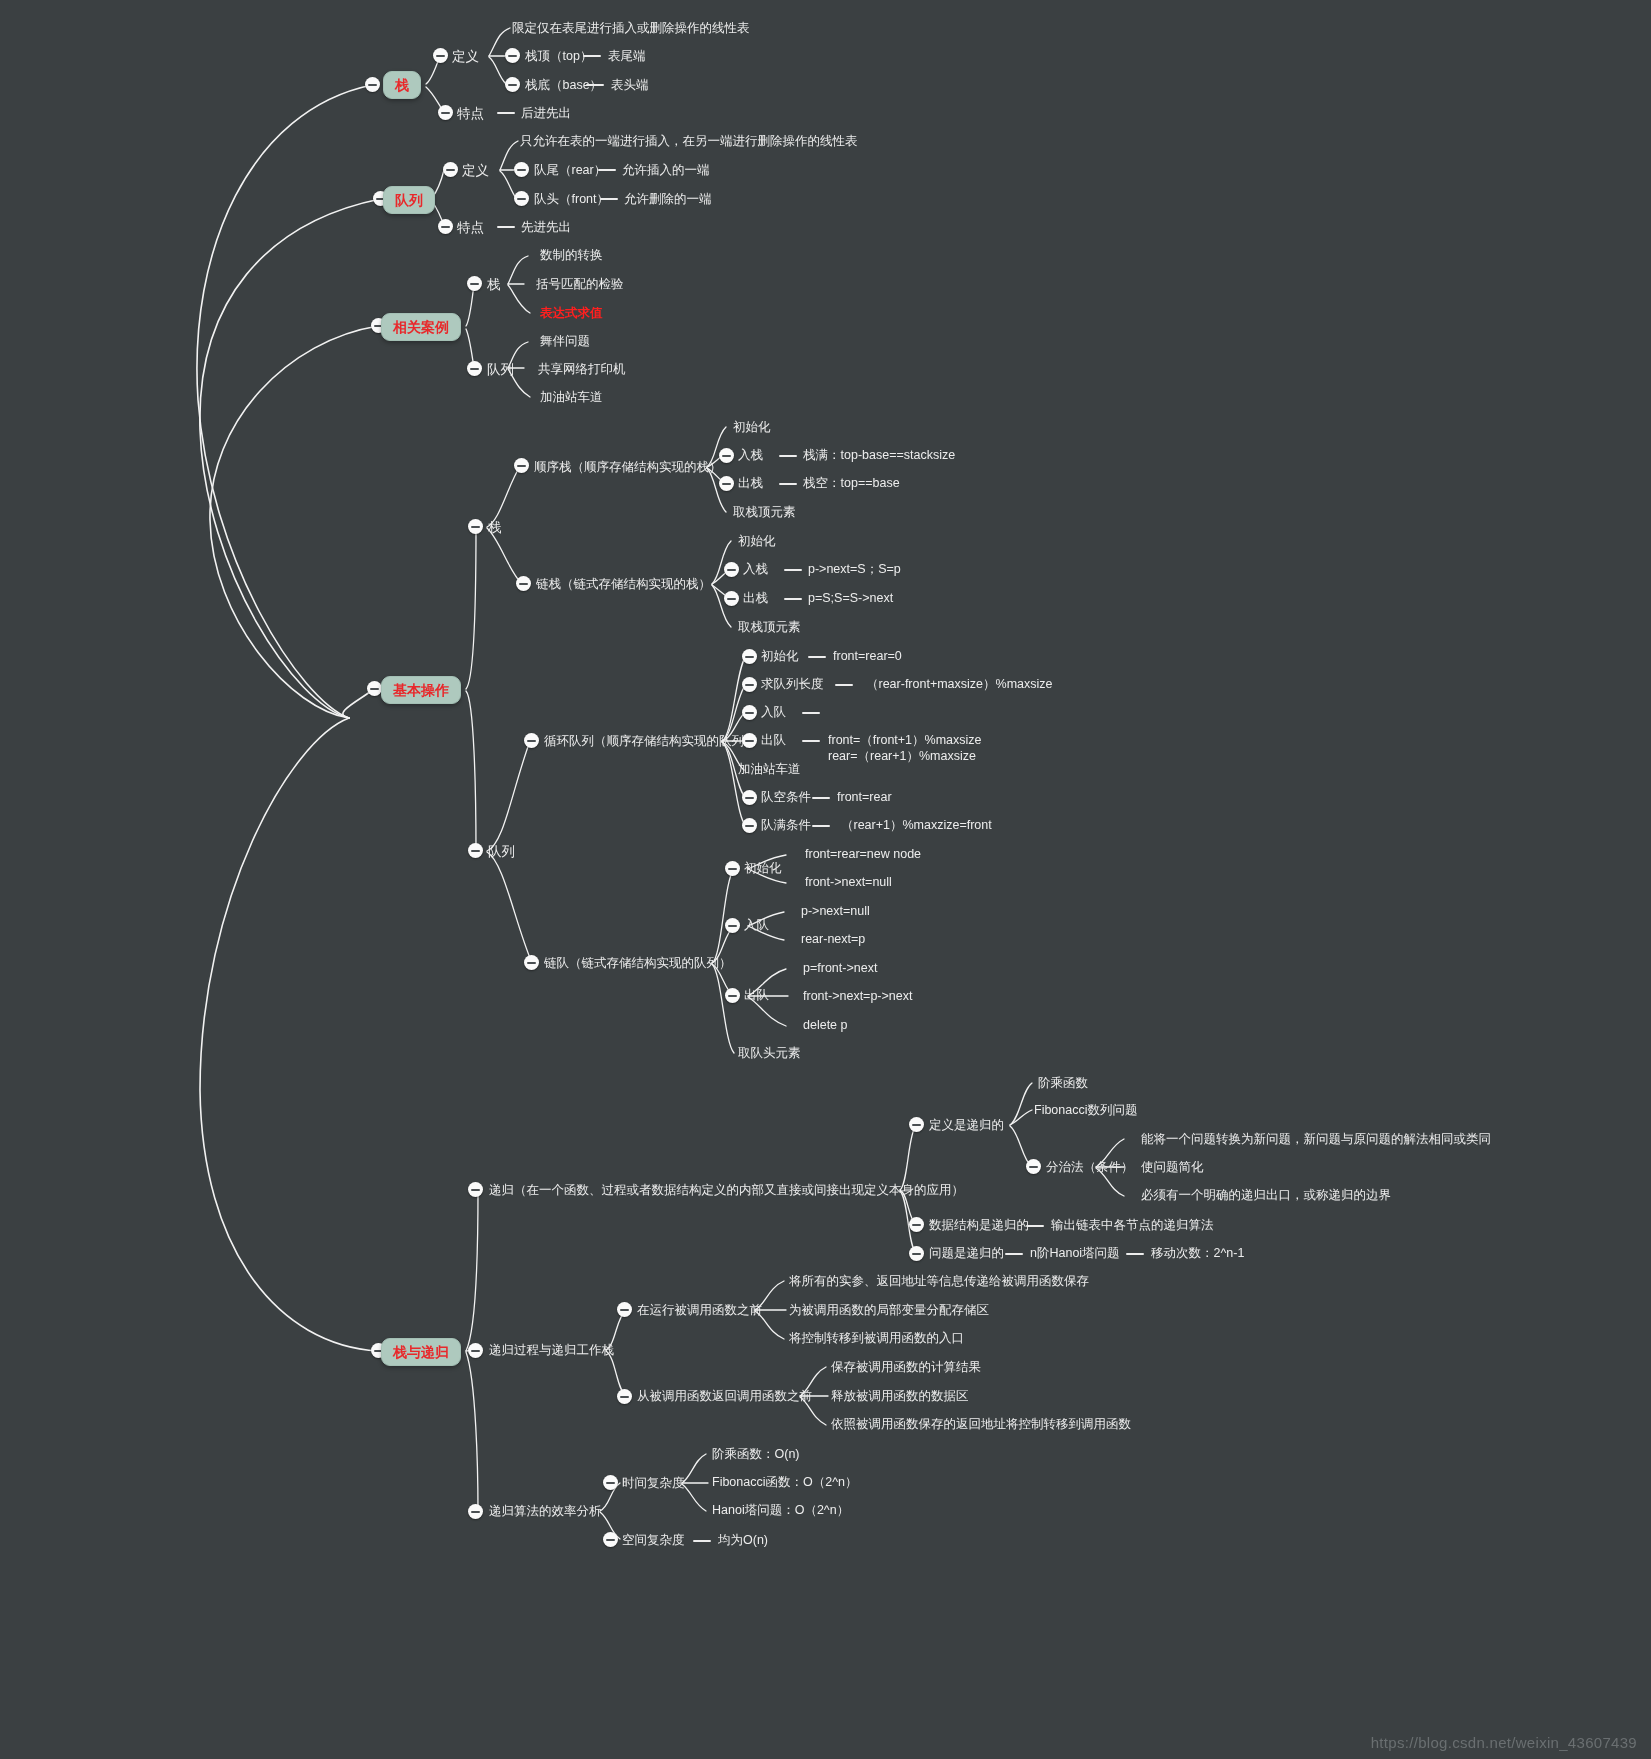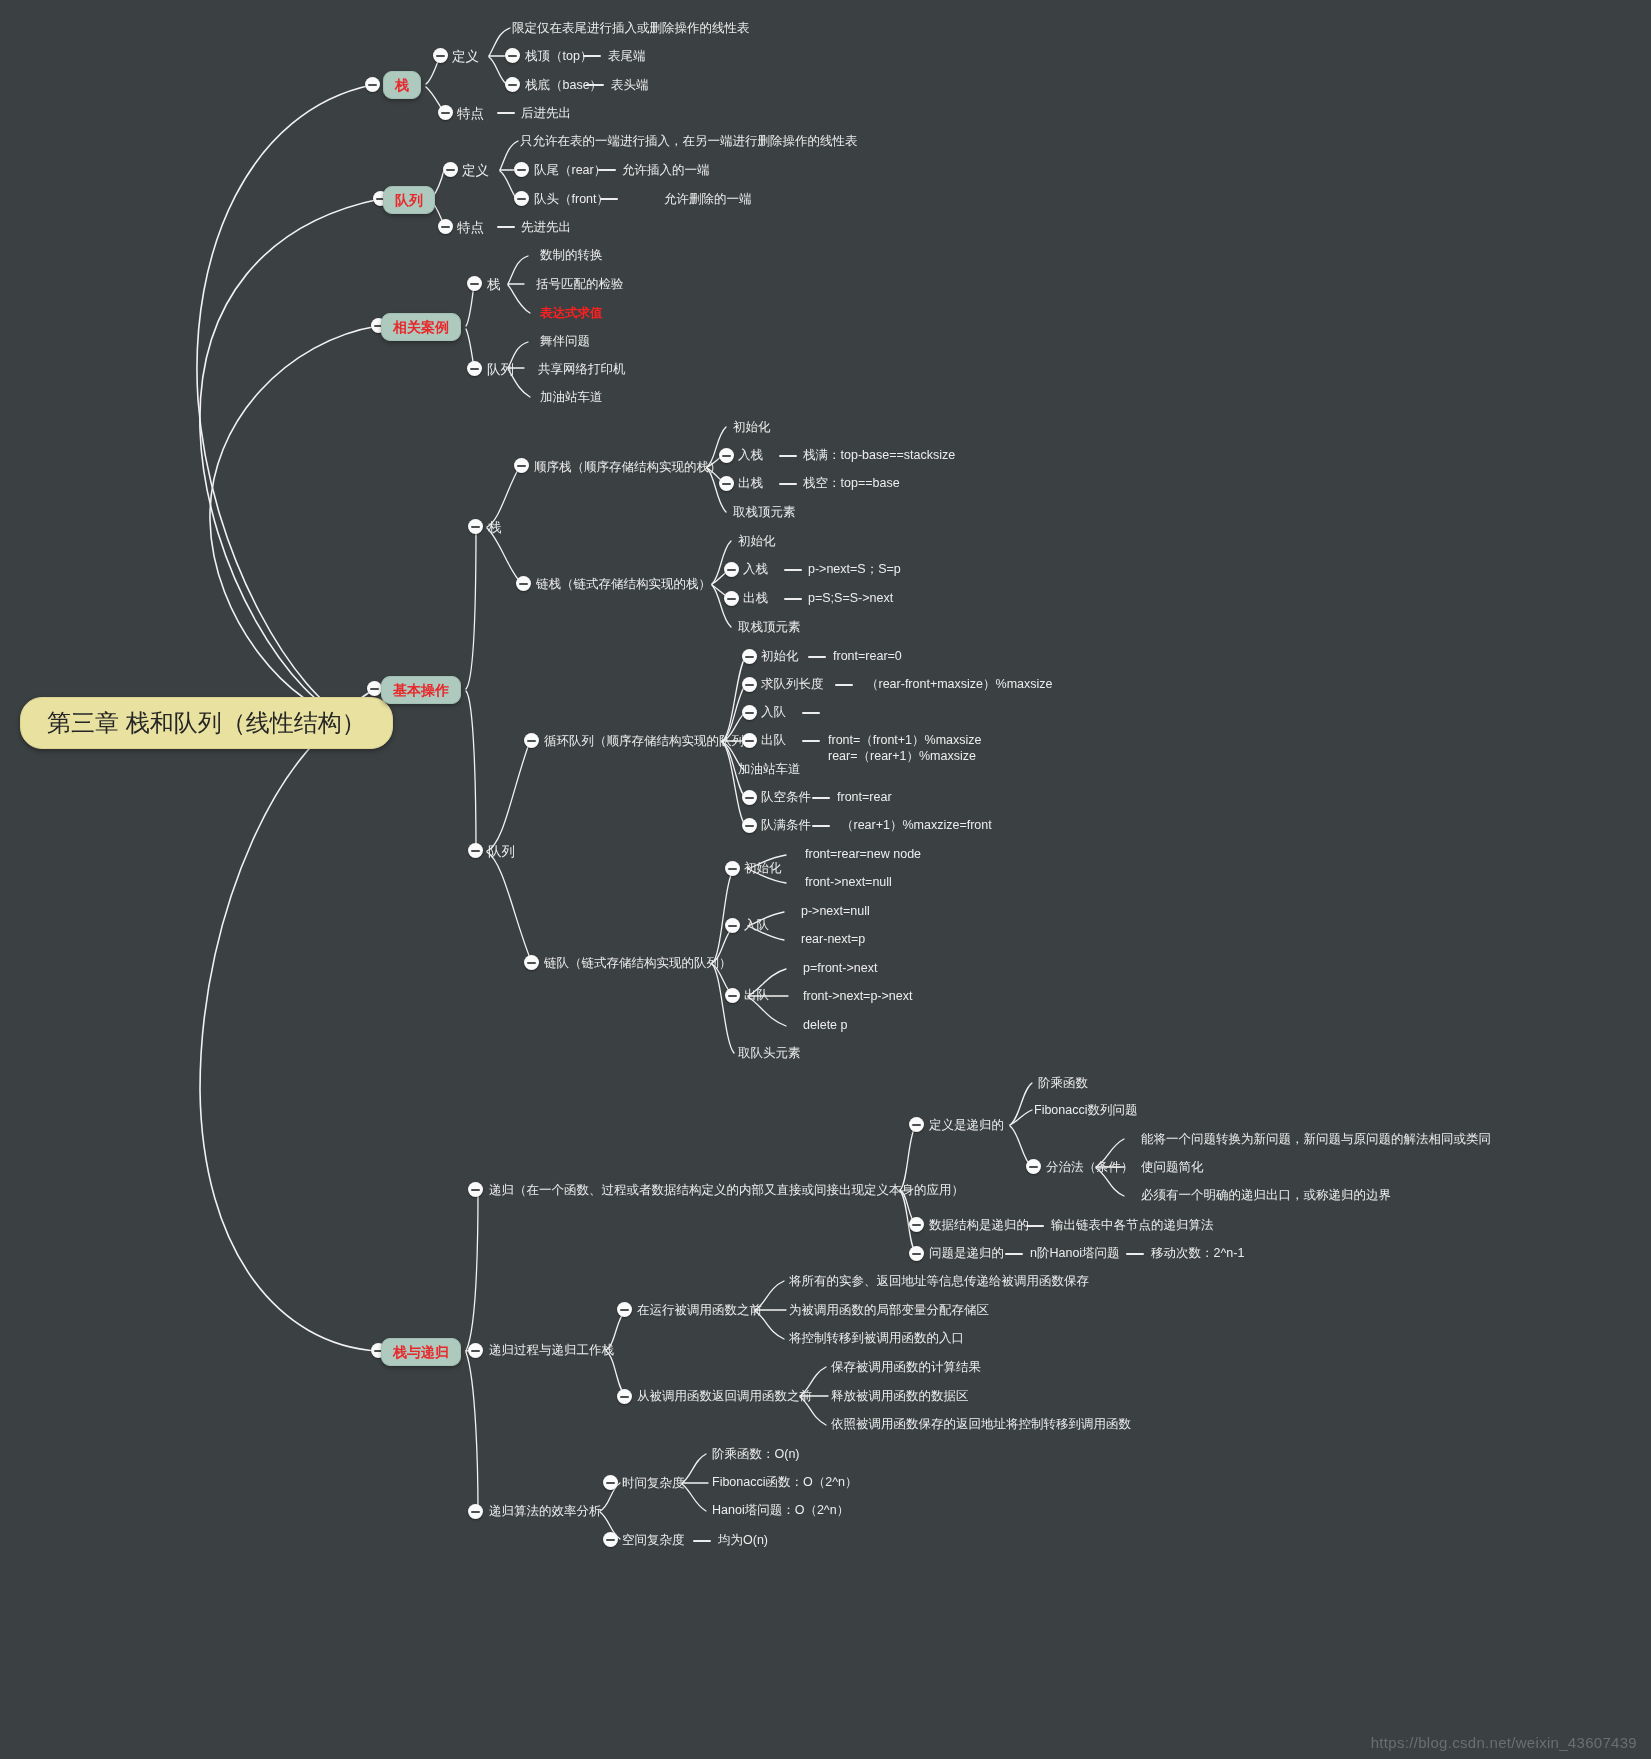--- a/index.html
+++ b/index.html
@@ -149,21 +149,20 @@
     <path class="thin" d="M800 1396 C 812 1396 818 1396 828 1396"></path>
     <path class="thin" d="M800 1397 C 810 1404 812 1418 826 1425"></path>
 
     <path class="thin" d="M600 1511 C 610 1506 610 1490 620 1483"></path>
     <path class="thin" d="M600 1512 C 610 1520 610 1532 620 1539"></path>
     <path class="thin" d="M682 1483 C 692 1476 694 1460 706 1454"></path>
     <path class="thin" d="M682 1483 C 694 1483 700 1483 708 1483"></path>
     <path class="thin" d="M682 1484 C 692 1492 694 1504 706 1511"></path>
   </svg>
 
-  <div class="node root" style="left:20px;top:697px;">第三章 栈和队列（线性结构）</div>
 
   <div class="bullet" style="left:365px;top:77px;"></div>
   <div class="node pill" style="left:383px;top:71px;">栈</div>
 
   <div class="bullet" style="left:373px;top:191px;"></div>
   <div class="node pill" style="left:383px;top:186px;">队列</div>
 
   <div class="bullet" style="left:371px;top:318px;"></div>
   <div class="node pill" style="left:381px;top:313px;">相关案例</div>
 
@@ -192,21 +191,21 @@
   <div class="bullet" style="left:443px;top:162px;"></div>
   <div class="lbl" style="left:462px;top:164px;">定义</div>
   <div class="lbl sm" style="left:520px;top:135px;">只允许在表的一端进行插入，在另一端进行删除操作的线性表</div>
   <div class="bullet" style="left:514px;top:162px;"></div>
   <div class="lbl sm" style="left:534px;top:164px;">队尾（rear）</div>
   <div class="dash" style="left:598px;top:169px;width:18px;"></div>
   <div class="lbl sm" style="left:622px;top:164px;">允许插入的一端</div>
   <div class="bullet" style="left:514px;top:191px;"></div>
   <div class="lbl sm" style="left:534px;top:193px;">队头（front）</div>
   <div class="dash" style="left:600px;top:198px;width:18px;"></div>
-  <div class="lbl sm" style="left:624px;top:193px;margin-left:40px;">允许删除的一端</div>
+  <div class="lbl sm" style="left:624px;top:193px;">允许删除的一端</div>
   <div class="bullet" style="left:438px;top:219px;"></div>
   <div class="lbl" style="left:457px;top:221px;">特点</div>
   <div class="dash" style="left:497px;top:226px;width:18px;"></div>
   <div class="lbl sm" style="left:521px;top:221px;">先进先出</div>
 
   <div class="bullet" style="left:467px;top:276px;"></div>
   <div class="lbl" style="left:487px;top:278px;">栈</div>
   <div class="lbl sm" style="left:540px;top:249px;">数制的转换</div>
   <div class="lbl sm" style="left:536px;top:278px;">括号匹配的检验</div>
   <div class="lbl sm red" style="left:540px;top:307px;">表达式求值</div>

